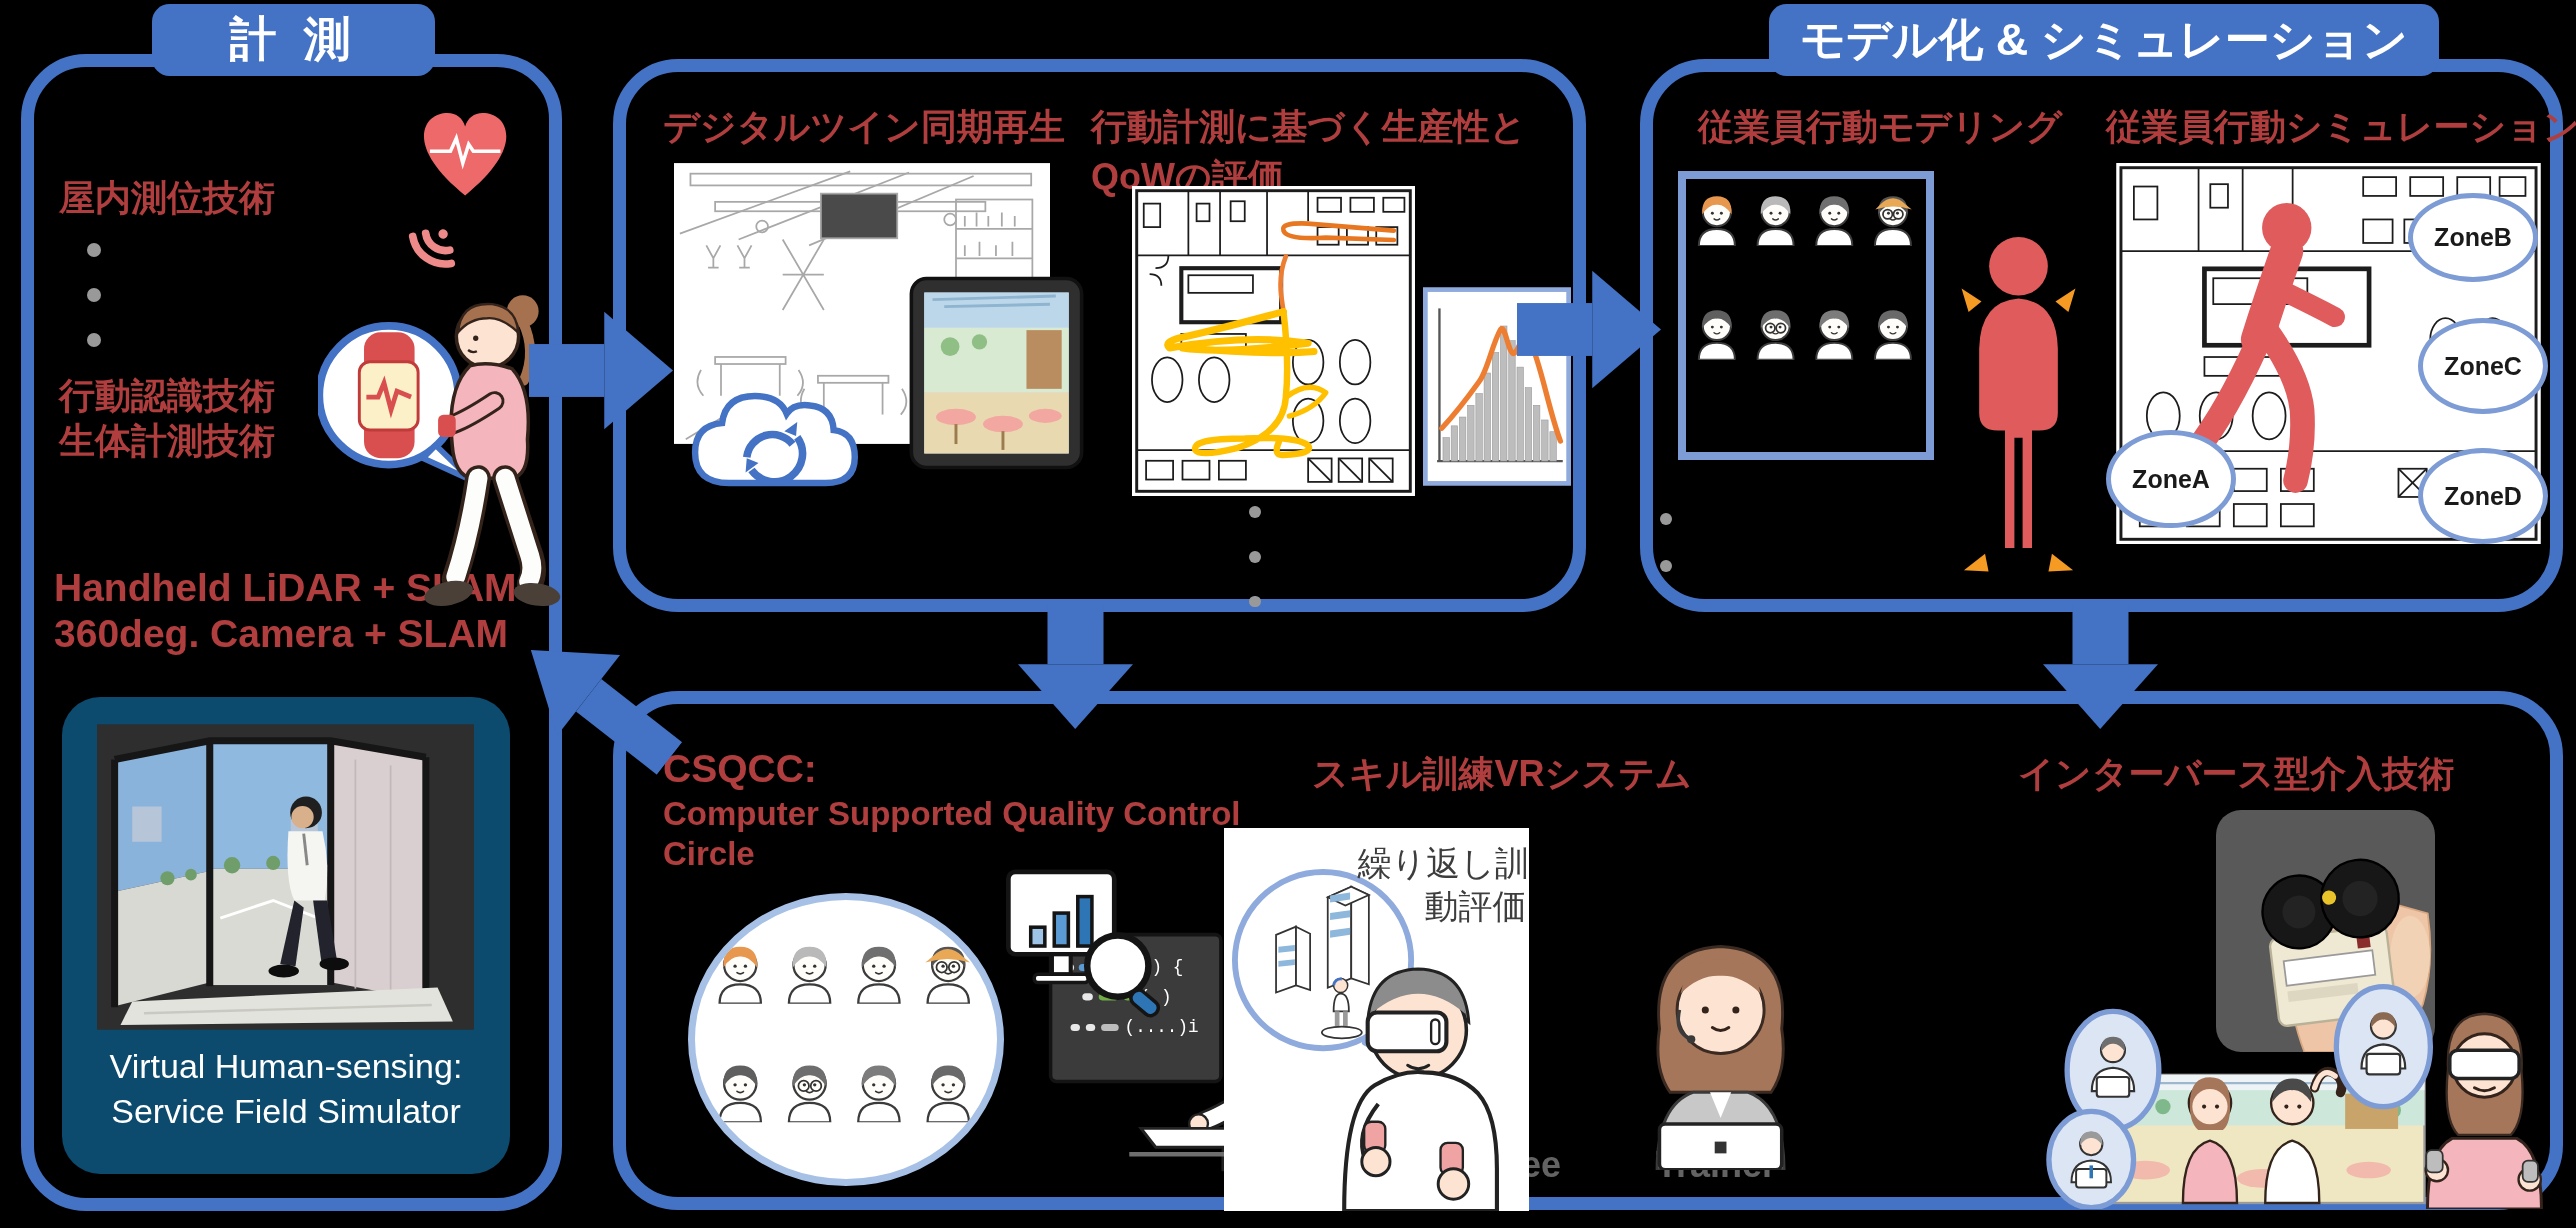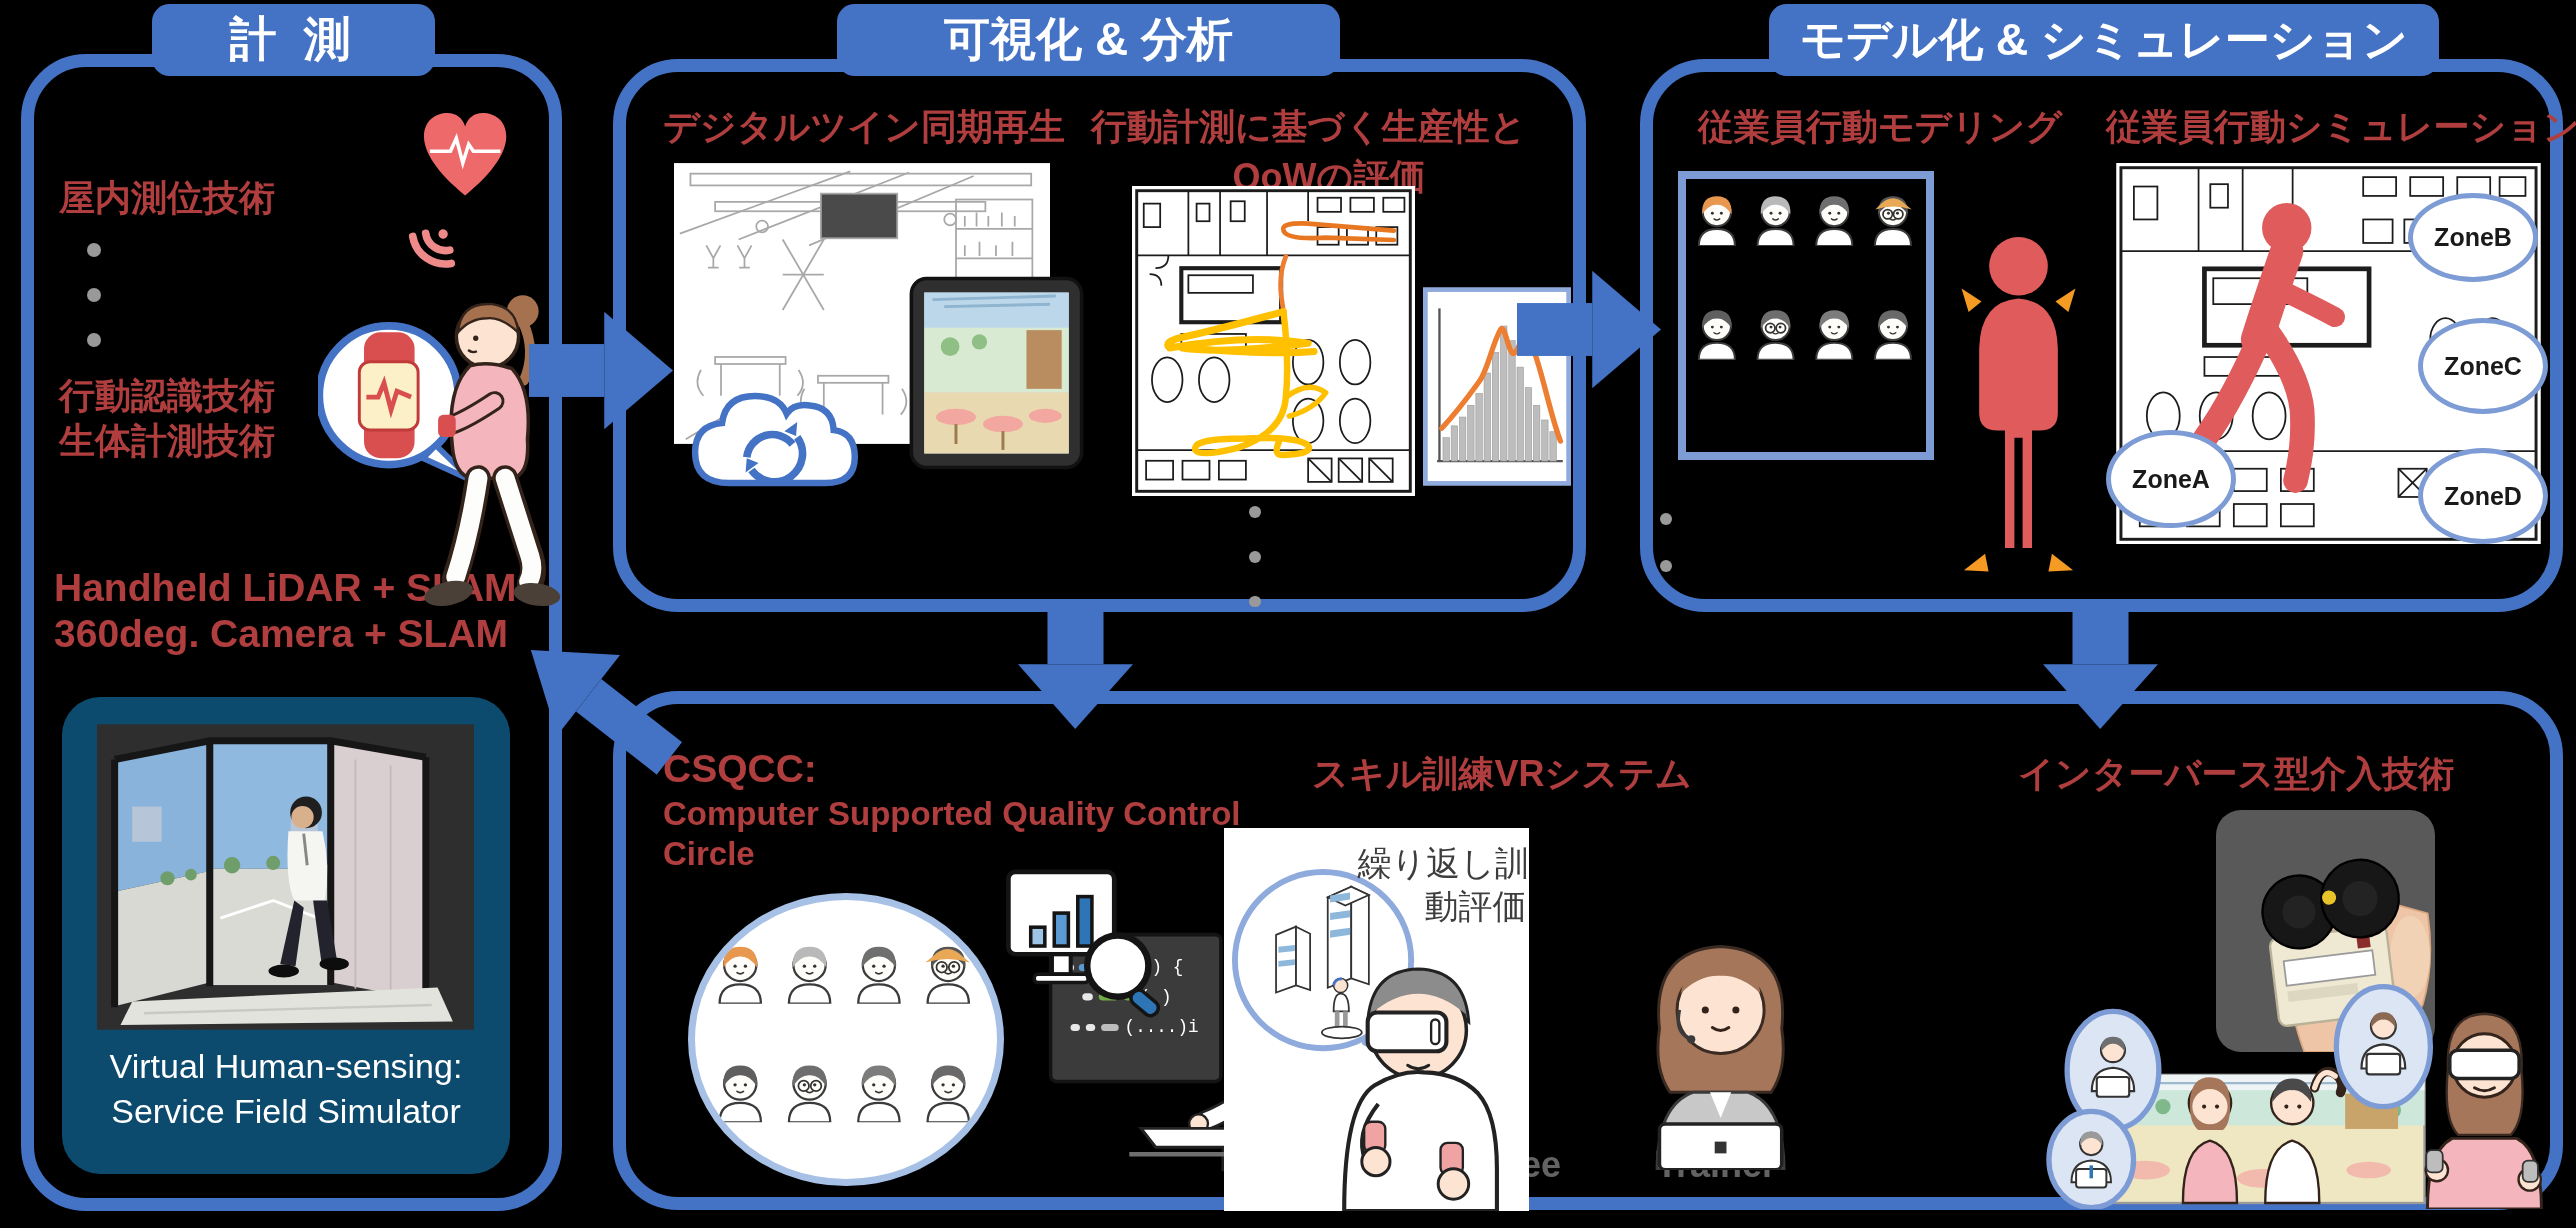--- a/index.html
+++ b/index.html
@@ -132,26 +132,23 @@
       <path d="M368 300 L382 404 L408 398 L392 300 Z" fill="#23232e"></path>
       <ellipse cx="318" cy="420" rx="26" ry="11" fill="#0d0d0d"></ellipse>
       <ellipse cx="404" cy="408" rx="25" ry="11" fill="#0d0d0d"></ellipse>
     </g>
   </svg>
   <div class="whitecap" style="top:350px;">Virtual Human-sensing:</div>
   <div class="whitecap" style="top:395px;">Service Field Simulator</div>
 </div>
 
 <div class="panel" style="left:613px;top:59px;width:973px;height:553px;"></div>
-<div class="titlebox" style="left:837px;top:3.5px;width:503px;height:72px;font-size:46px;">
-  <span>可視化 &amp; 分析</span>
-</div>
 <div class="red" style="left:663px;top:103px;font-size:36px;">デジタルツイン同期再生</div>
 <div class="red" style="left:1091px;top:103px;font-size:36px;">行動計測に基づく生産性と</div>
-<div class="red" style="left:1091px;top:153px;width:476px;text-align:center;font-size:36px;">QoWの評価</div>
+<div class="red" style="left:1091px;top:153px;width:476px;font-size:36px;">QoWの評価</div>
 
 <svg style="position:absolute;left:674px;top:163px;" width="376" height="281" viewBox="0 0 640 478">
   <rect width="640" height="478" fill="#fff"></rect>
   <g stroke="#a8a8a8" stroke-width="3" fill="none">
     <path d="M10 120 L300 14 M110 130 L400 16 M230 140 L510 22"></path>
     <rect x="28" y="18" width="580" height="20"></rect>
     <rect x="70" y="66" width="460" height="16"></rect>
     <circle cx="150" cy="108" r="10"></circle>
         <circle cx="330" cy="100" r="10"></circle>
         <circle cx="470" cy="96" r="10"></circle>

